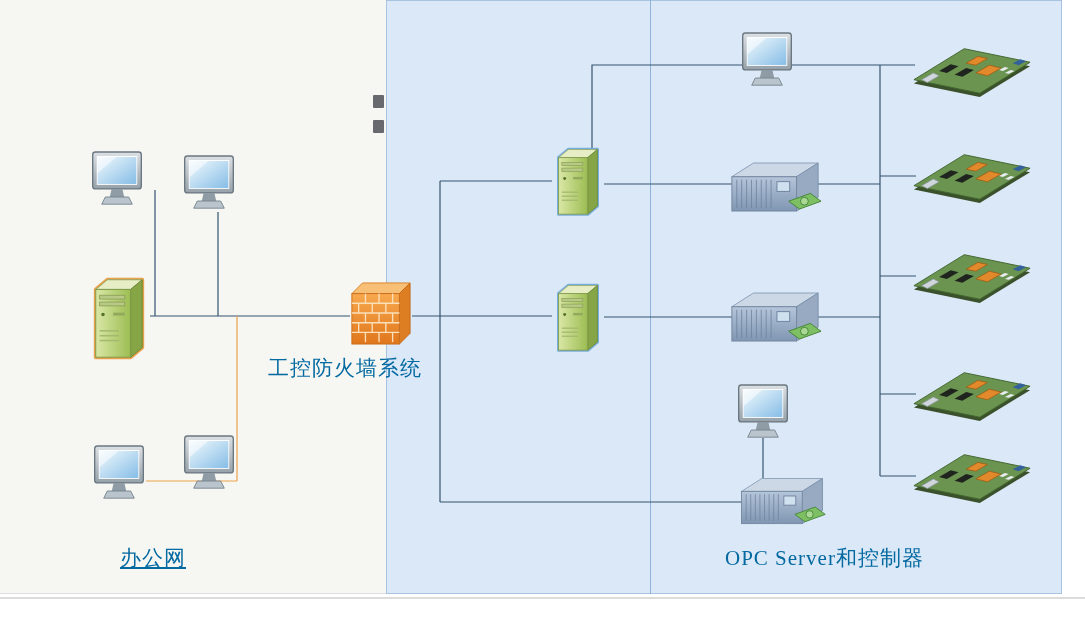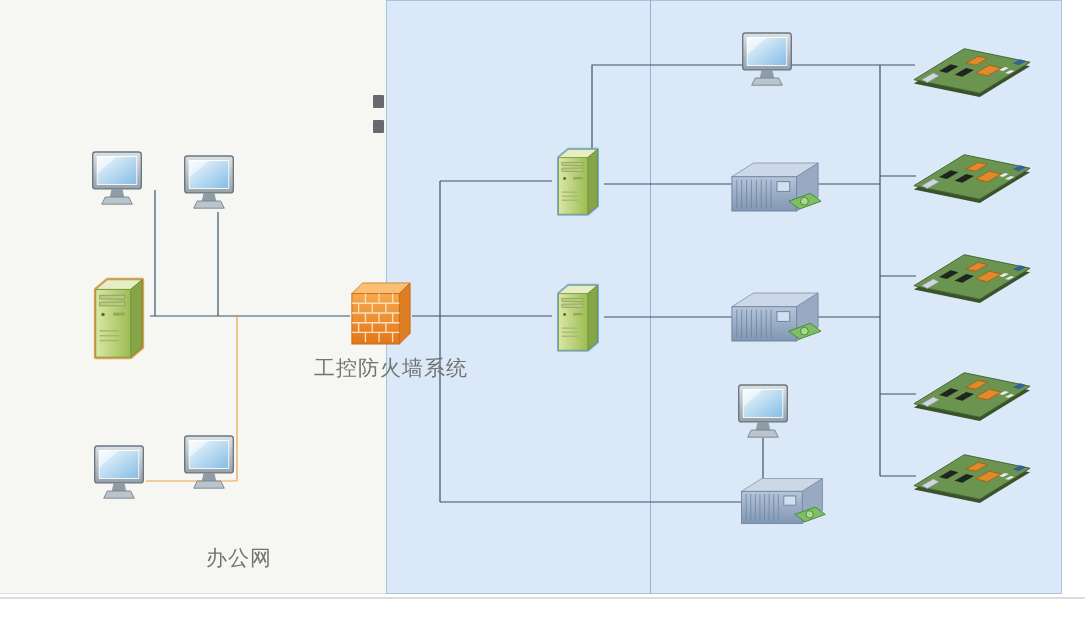--- a/index.html
+++ b/index.html
@@ -15,21 +15,21 @@
   .wires { position: absolute; left: 0; top: 0; width: 1085px; height: 621px; }
   .wires polyline { fill: none; stroke-width: 1.2; }
   .wire-navy { stroke: #35546f; }
   .wire-orange { stroke: #eca24a; }
 
   .node { position: absolute; }
   .node svg { display: block; width: 100%; height: 100%; }
   .accent-blue { color: #6fa8dc; }
   .accent-orange { color: #e8973a; }
 
-  .label { position: absolute; text-align: right; font-size: 21px; color: #737373; letter-spacing: 1px; white-space: nowrap; }
+  .label { position: absolute; text-align: left; font-size: 21px; color: #0369a1; letter-spacing: 1px; white-space: nowrap; }
 
   .clipped-glyphs { position: absolute; left: 373px; top: 95px; width: 12px; }
   .clipped-glyphs .g { width: 11px; height: 13px; background: #45454d; opacity: .8; margin-bottom: 12px; border-radius: 1px; }
 </style>
 </head>
 <body>
 
 <div class="stage">
 
   <svg width="0" height="0" style="position:absolute" aria-hidden="true">
@@ -264,15 +264,16 @@
         <use href="#sym-controller"></use>
       </svg>
     </div>
 
   <div class="clipped-glyphs">
     <div class="g"></div>
     <div class="g"></div>
   </div>
 
   <div class="label" style="left:268px; top:354px; width:200px;">工控防火墙系统</div>
-  <div class="label" style="left:132px; top:544px; width:140px;">办公网</div>
+  <div class="label" style="left:120px; top:544px; width:140px;text-decoration:underline;">办公网</div>
+  <div class="label" style="left:725px; top:544px; width:280px;">OPC Server和控制器</div>
 
 </div>
 
 </body></html>

